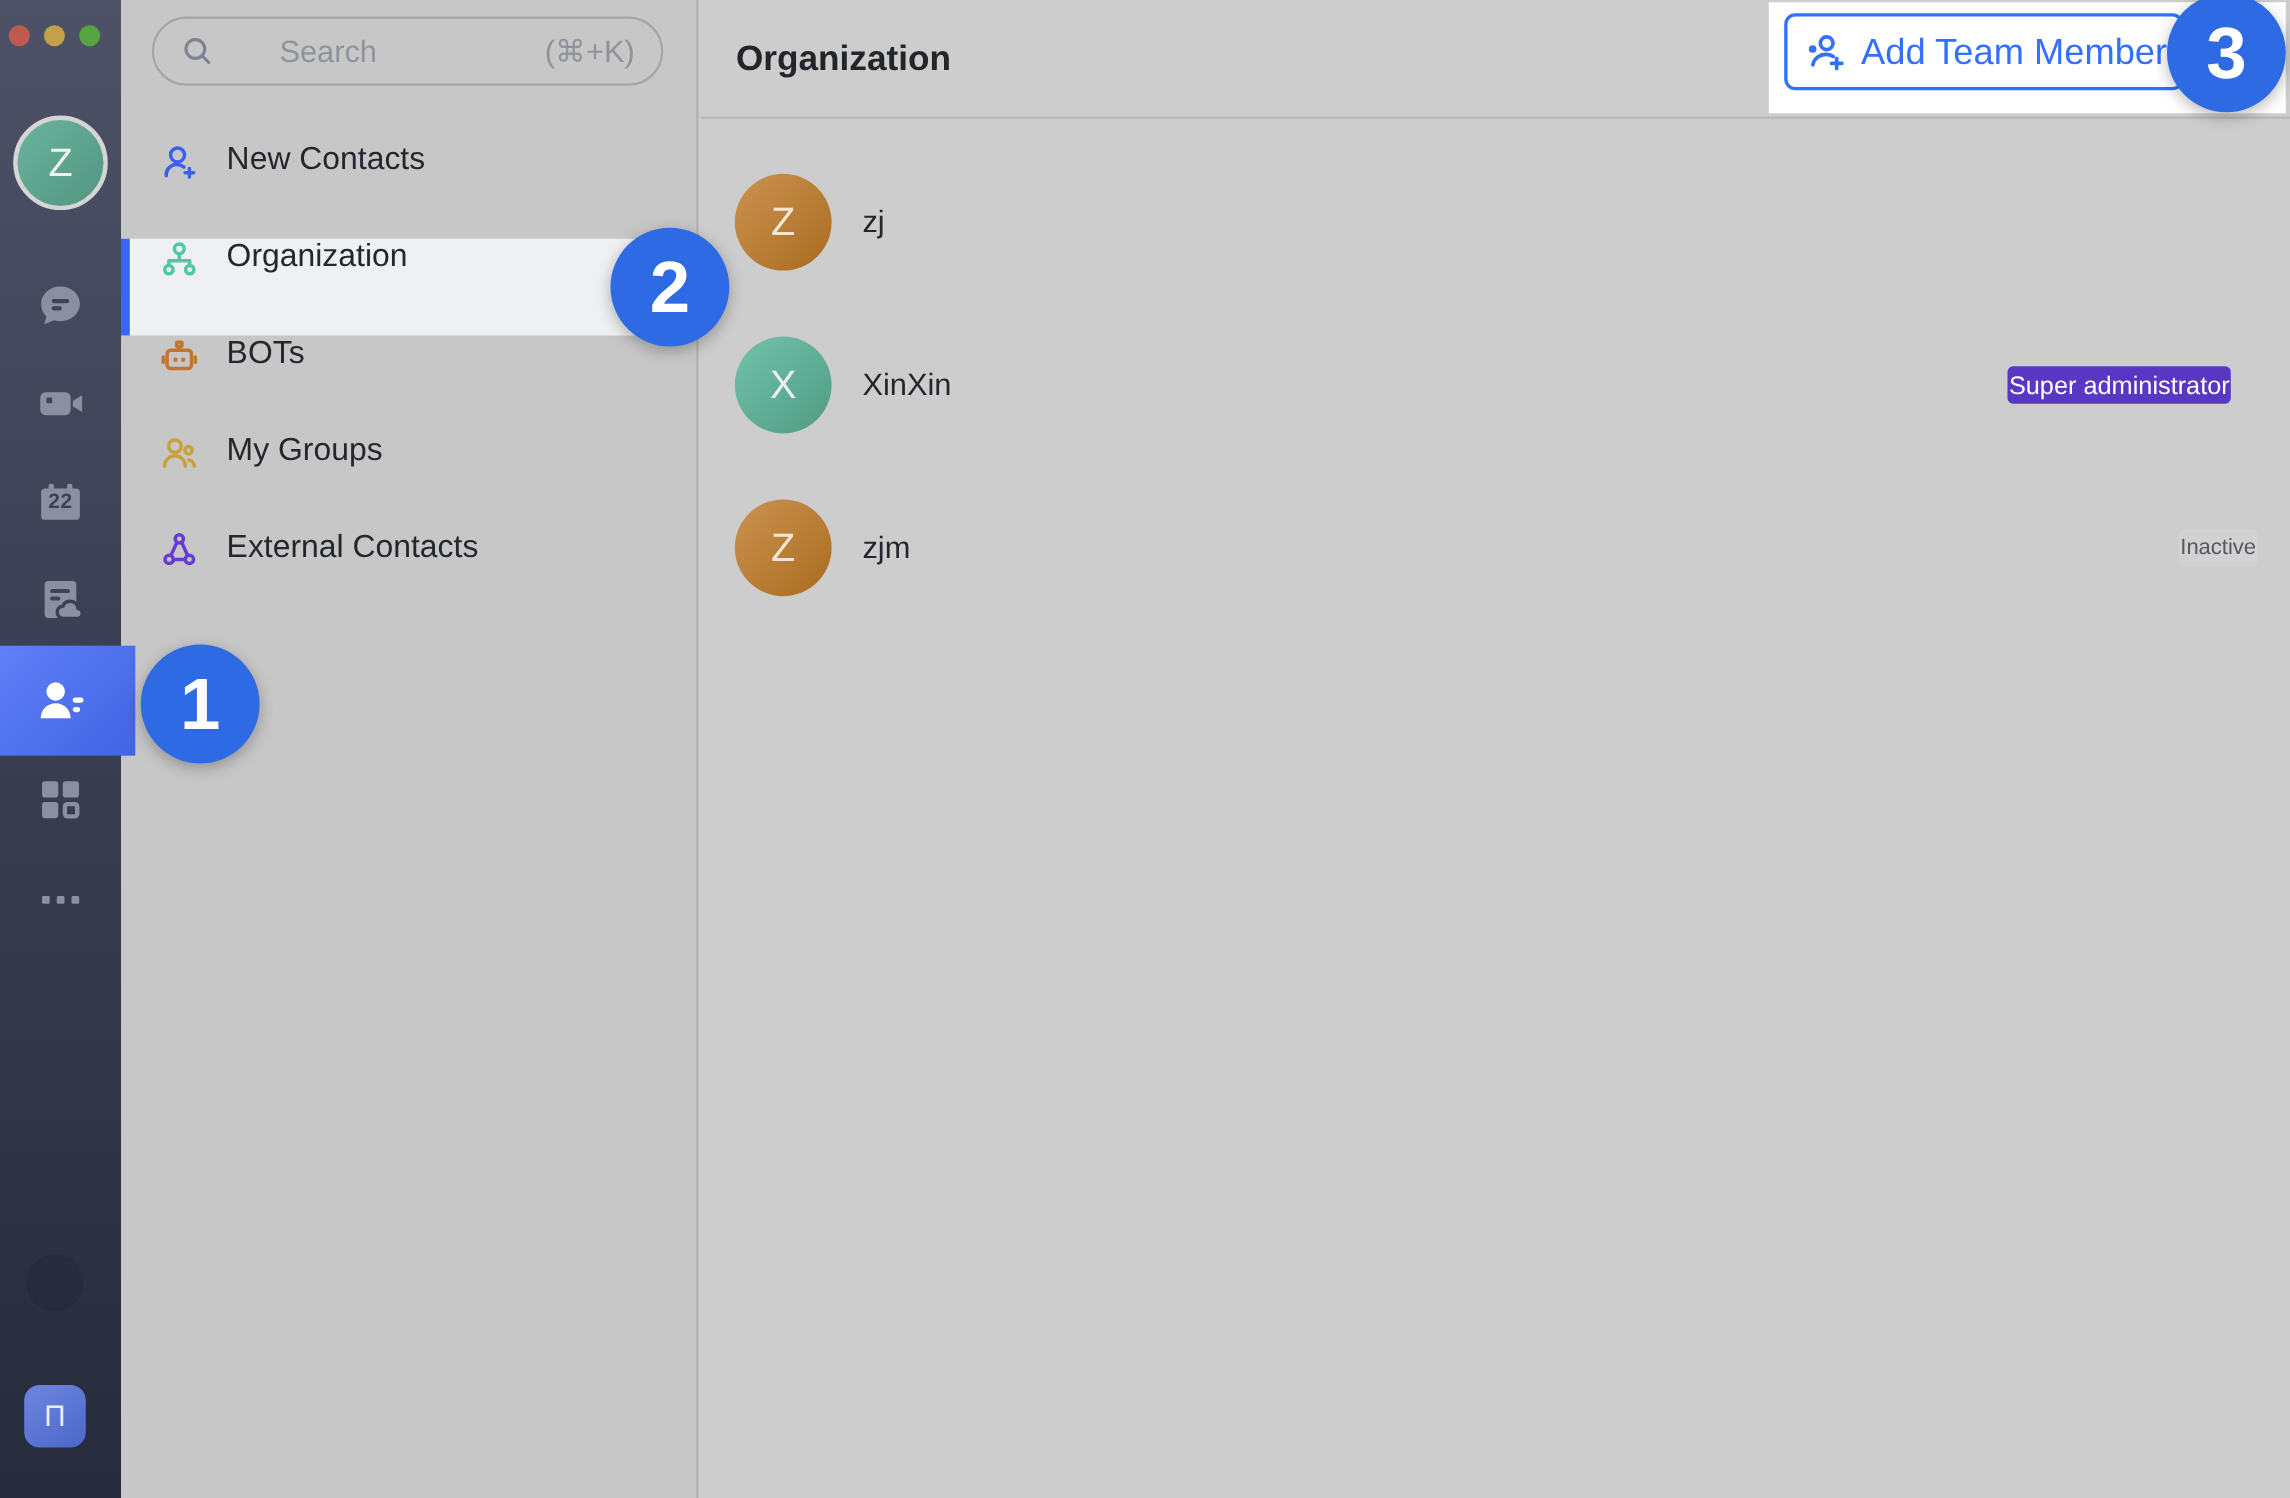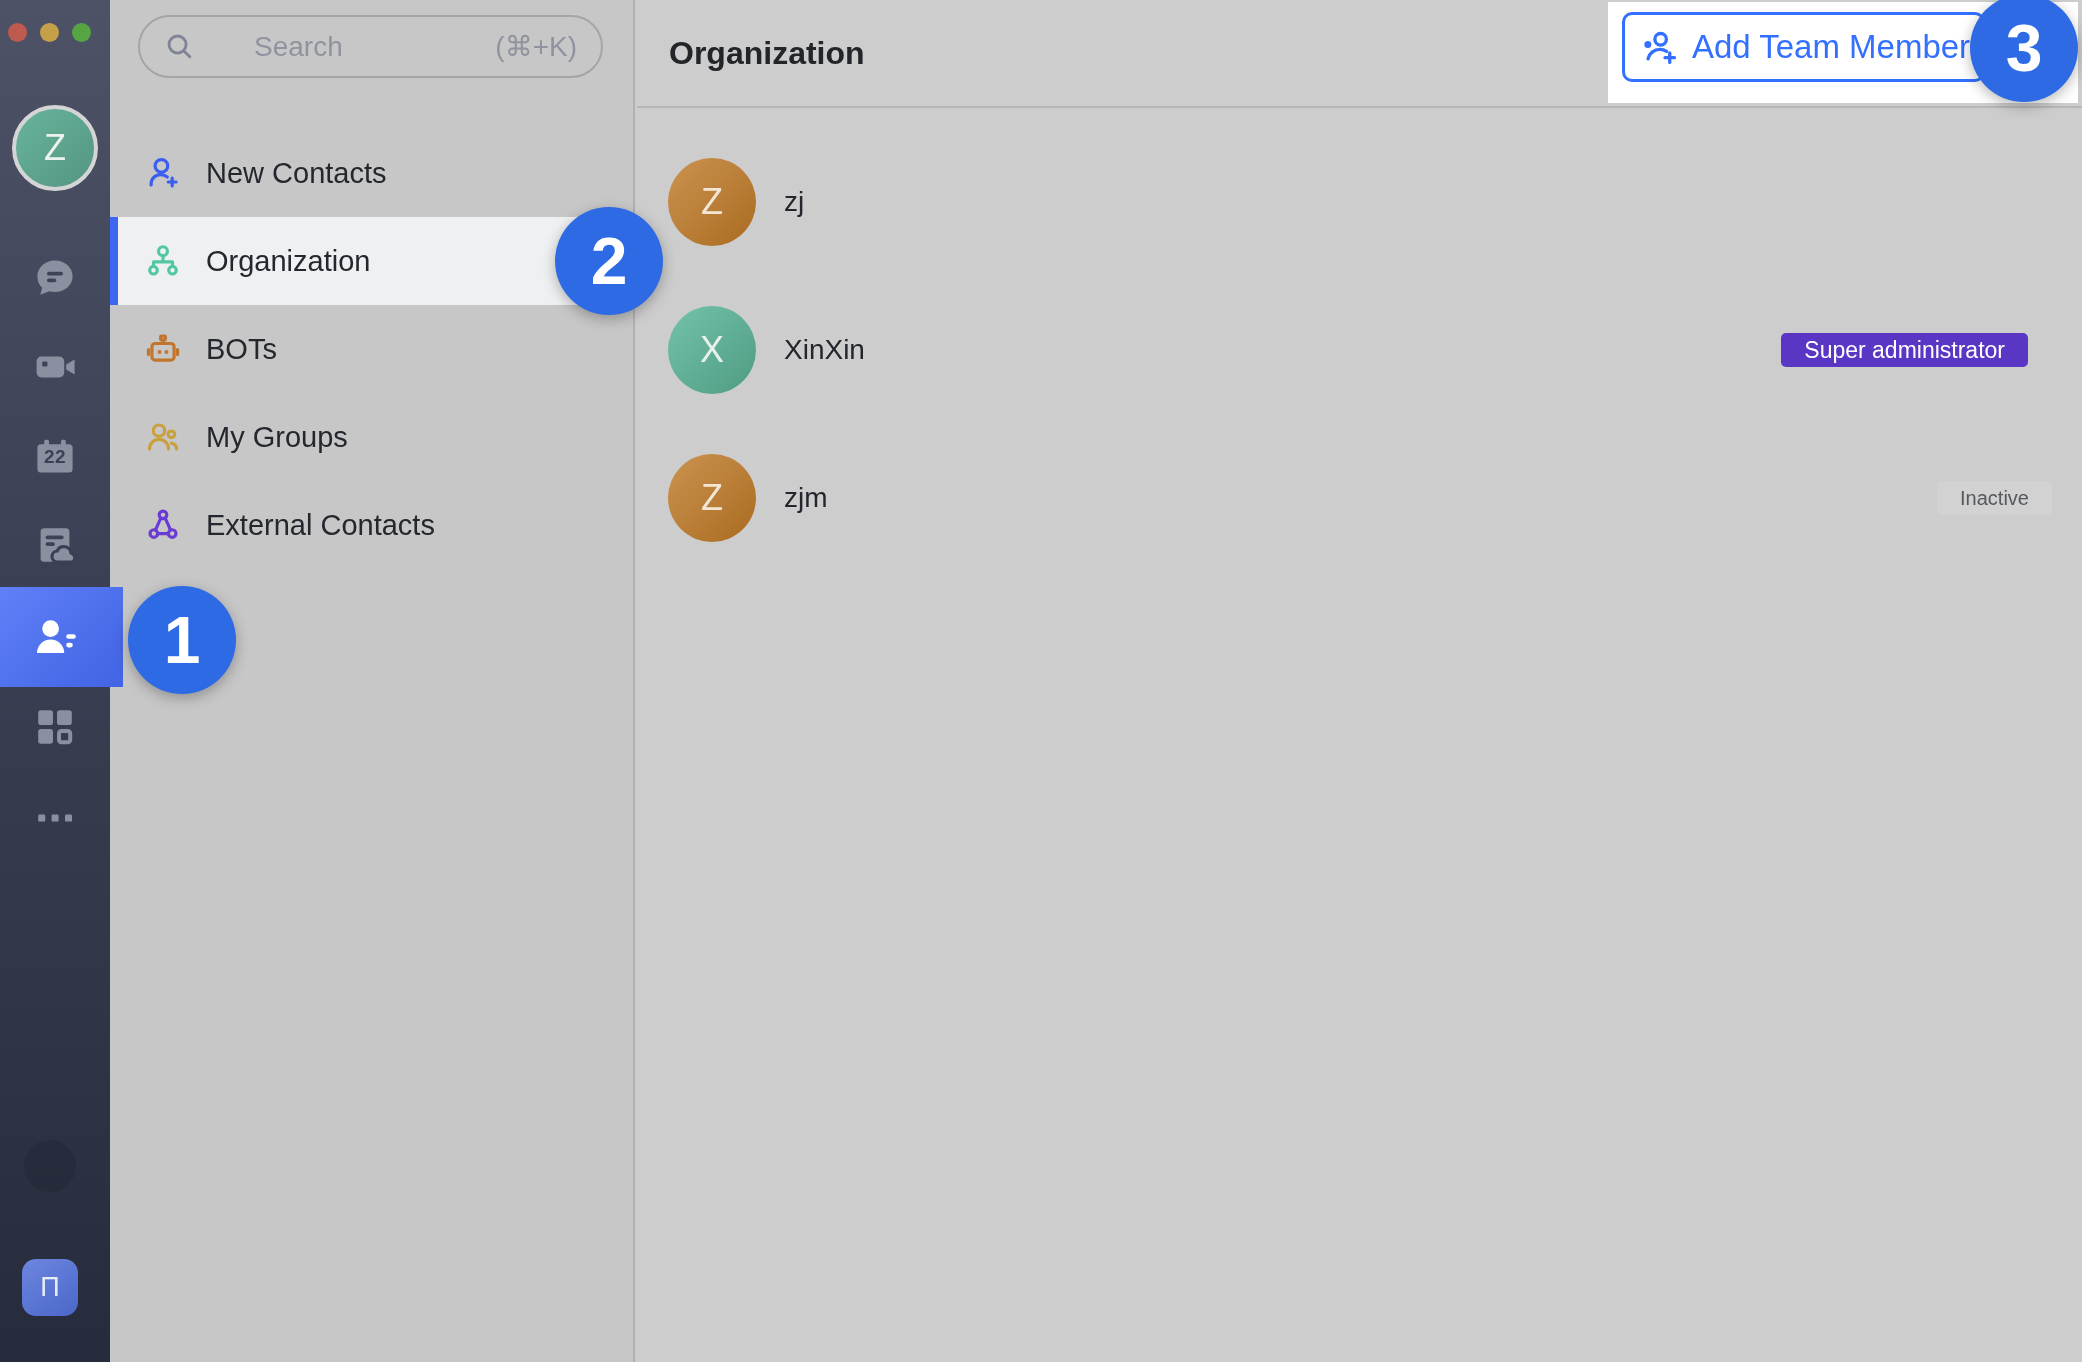--- a/index.html
+++ b/index.html
@@ -37,21 +37,21 @@
   
   .sidebar { position:absolute; left:110px; top:0; width:525px; height:1362px; z-index:1;
     background:#c7c7c7; border-right:2px solid #b1b1b1; }
   .search-box { position:absolute; left:28px; top:15px; width:465px; height:63px;
     border:2px solid #a5a5a5; border-radius:32px; display:flex; align-items:center;
     padding:0 24px; color:#8e939d; font-size:28px;gap:45px; }
   .search-box svg{ width:31px; height:31px; flex:0 0 auto; }
   .search-placeholder { margin-left:14px; flex:1 1 auto; }
   .search-shortcut { color:#8e939d; }
   .menu { position:absolute; left:0; top:129px; width:523px; }
-  .menu-item { position:relative; height:88px; display:flex; align-items:center; padding-left:34px; }
+  .menu-item { position:relative; height:88px; display:flex; padding-left:34px; }
   .menu-item.active { background:#eef0f1; }
   .menu-item.active::before { content:""; position:absolute; left:0; top:0; bottom:0; width:8px; background:#3a66f2; }
   .menu-icon { width:38px; height:38px; flex:0 0 auto; display:flex; align-items:center; justify-content:center; }
   .menu-icon svg{ width:38px; height:38px; }
   .menu-label { margin-left:24px; font-size:29px; color:#24272e; }
   .ic-blue{ color:#3a5ef0; } .ic-teal{ color:#52c8a2; } .ic-gold{ color:#c9a03c; }
   .ic-orange{ color:#c2752c; } .ic-purple{ color:#6a3bd4; }
 
   
   .main { position:absolute; left:637px; top:0; right:0; height:1362px; background:#cdcdcd; z-index:1; }
@@ -60,21 +60,21 @@
   .main-title { font-size:32px; font-weight:600; color:#222529; }
   .member-row { position:absolute; left:0; right:0; height:148px; }
   .row-0{ top:128px; } .row-1{ top:276px; } .row-2{ top:424px; }
   .avatar { position:absolute; left:31px; top:30px; width:88px; height:88px; border-radius:50%;
     display:flex; align-items:center; justify-content:center; font-size:36px; }
   .avatar.bronze { background:linear-gradient(135deg,#cb9350,#aa6b20); color:#f0e8d5; }
   .avatar.teal   { background:linear-gradient(135deg,#75c2ab,#4f9c83); color:#e9f0ee; }
   .member-name { position:absolute; left:147px; top:0; height:148px; display:flex; align-items:center;
     font-size:28px; color:#23262c; }
   .badge { position:absolute; top:50%; transform:translateY(-50%); border-radius:5px;
-    padding:0 23px; height:34px; display:flex; align-items:center; }
+    padding:0 1px; height:34px; display:flex; align-items:center; }
   .badge-admin { right:54px; background:#5936c4; color:#ffffff; font-size:23px; }
   .badge-inactive { right:30px; background:#d2d2d2; color:#54585f; font-size:20px; }
 
   
   .annot-white-box { position:absolute; left:1608px; top:2px; width:470px; height:101px;
     background:#ffffff; z-index:8; }
   .add-btn { position:absolute; left:14px; top:10px; width:363px; height:70px; background:#ffffff;
     border:3px solid #3370ff; border-radius:10px; color:#3370ff; font-size:33px;
     display:flex; align-items:center; justify-content:center; gap:13px; cursor:pointer; }
   .add-btn svg{ width:42px; height:42px; }

